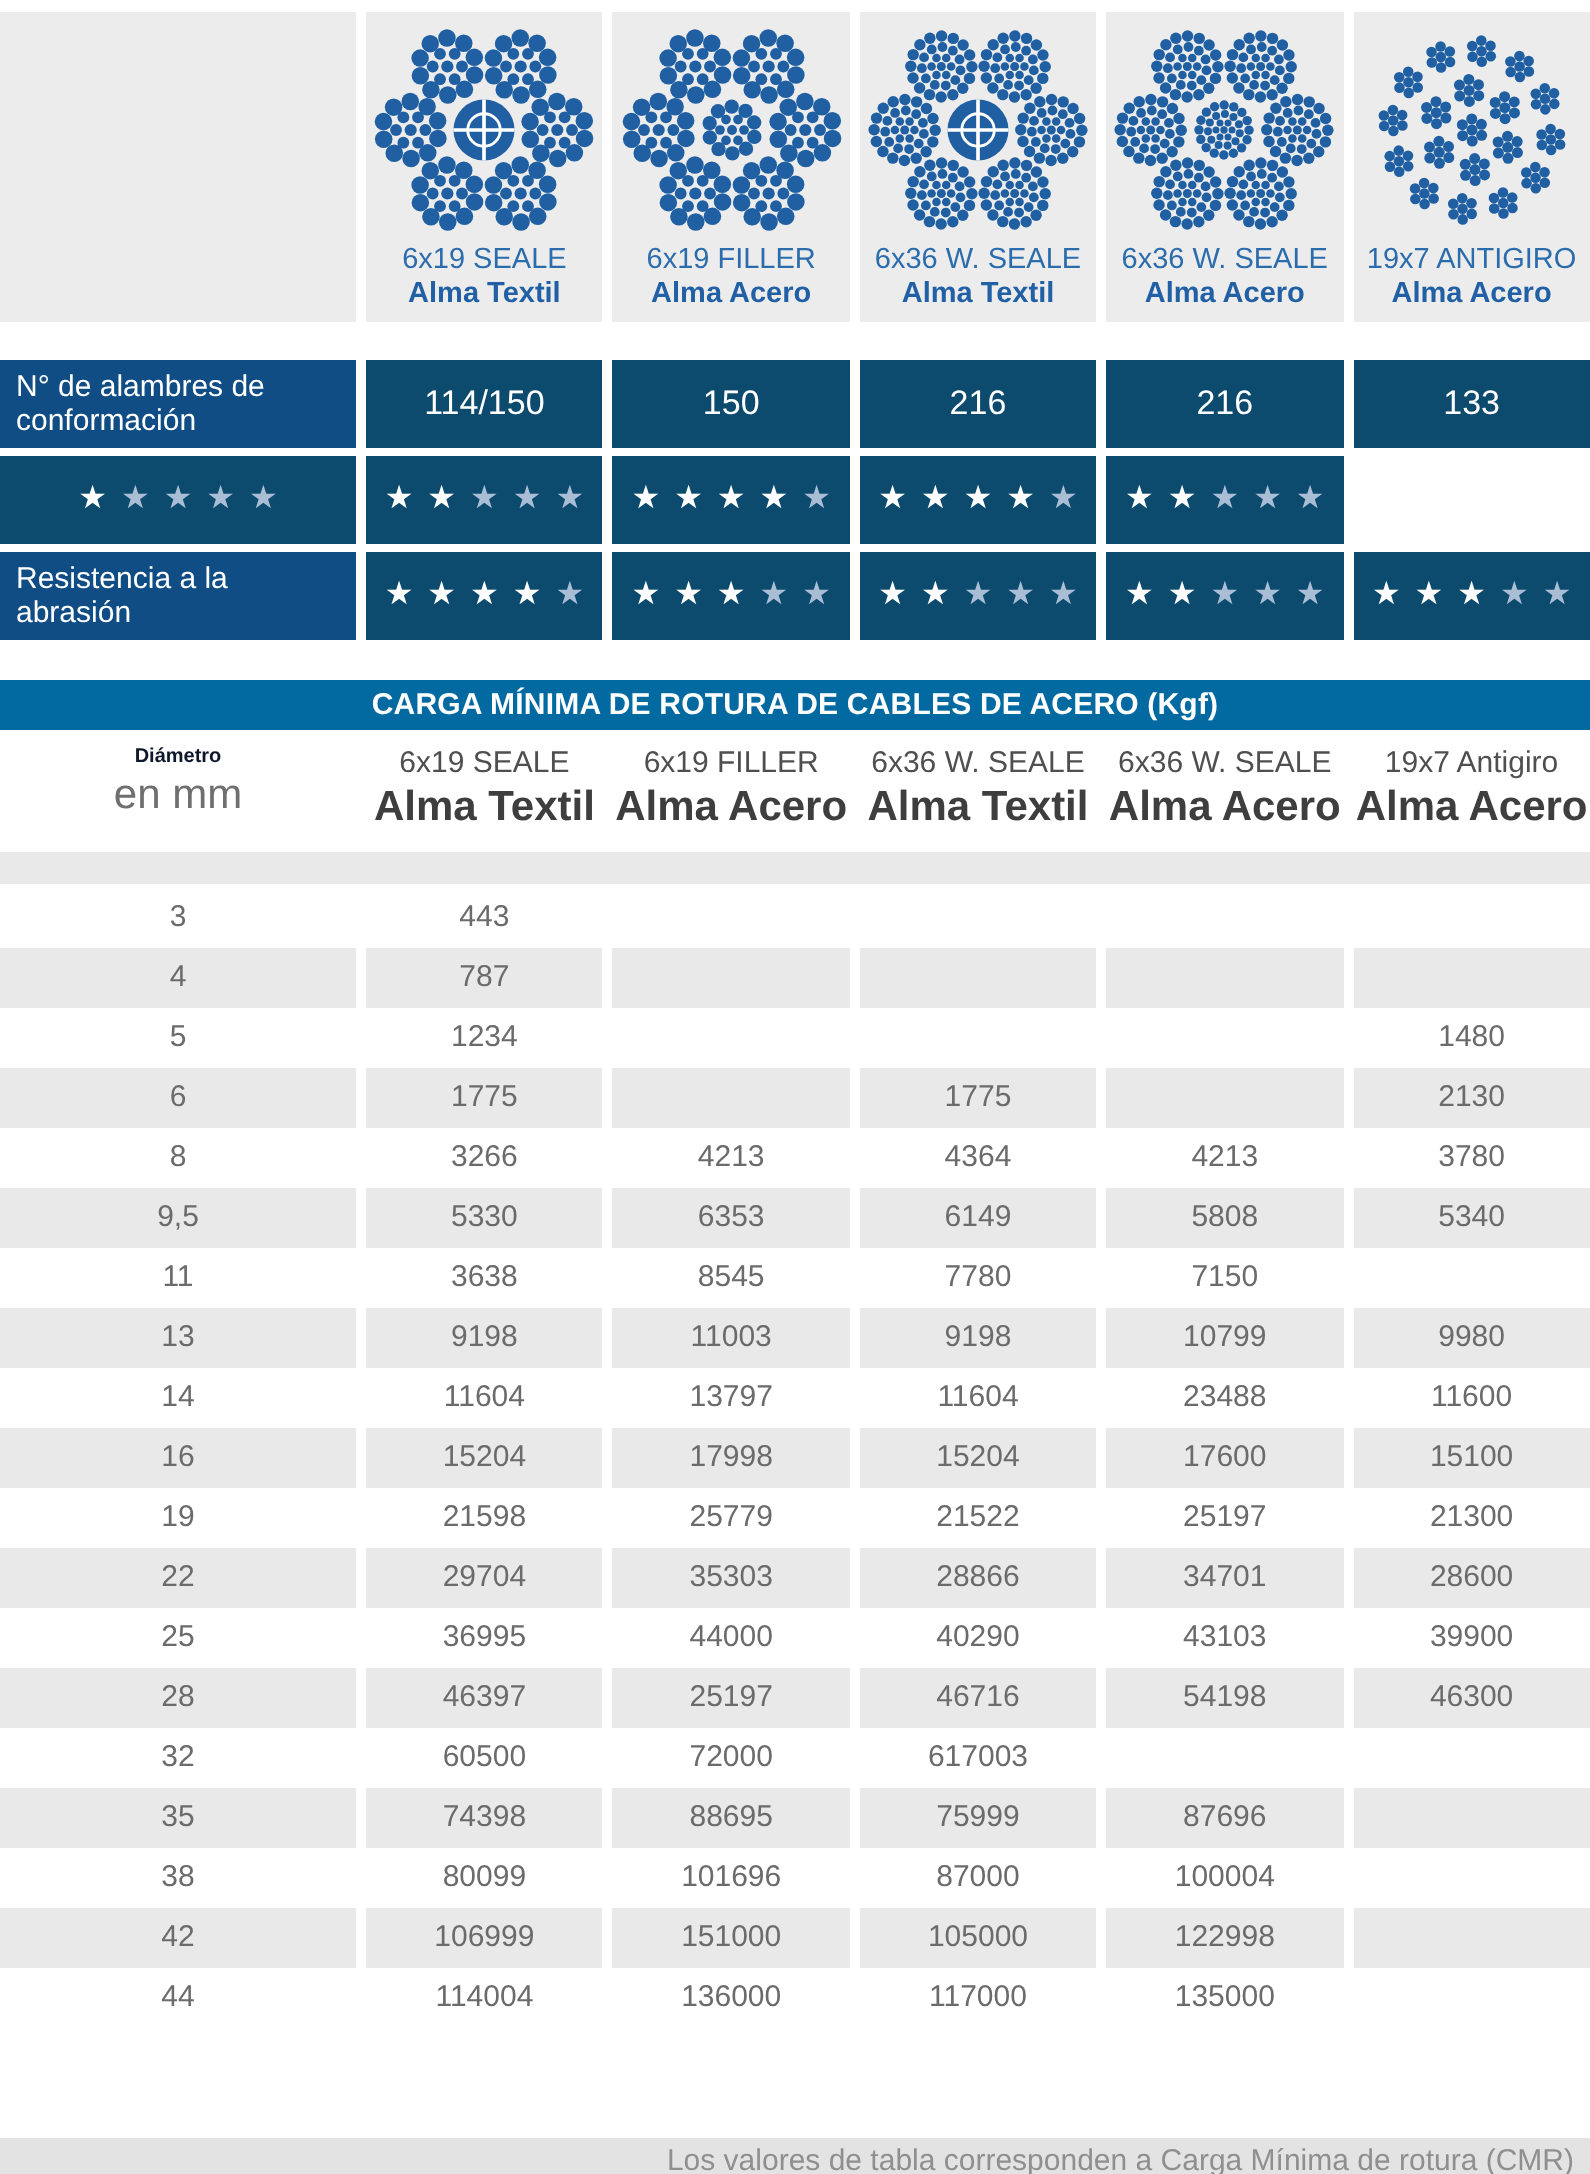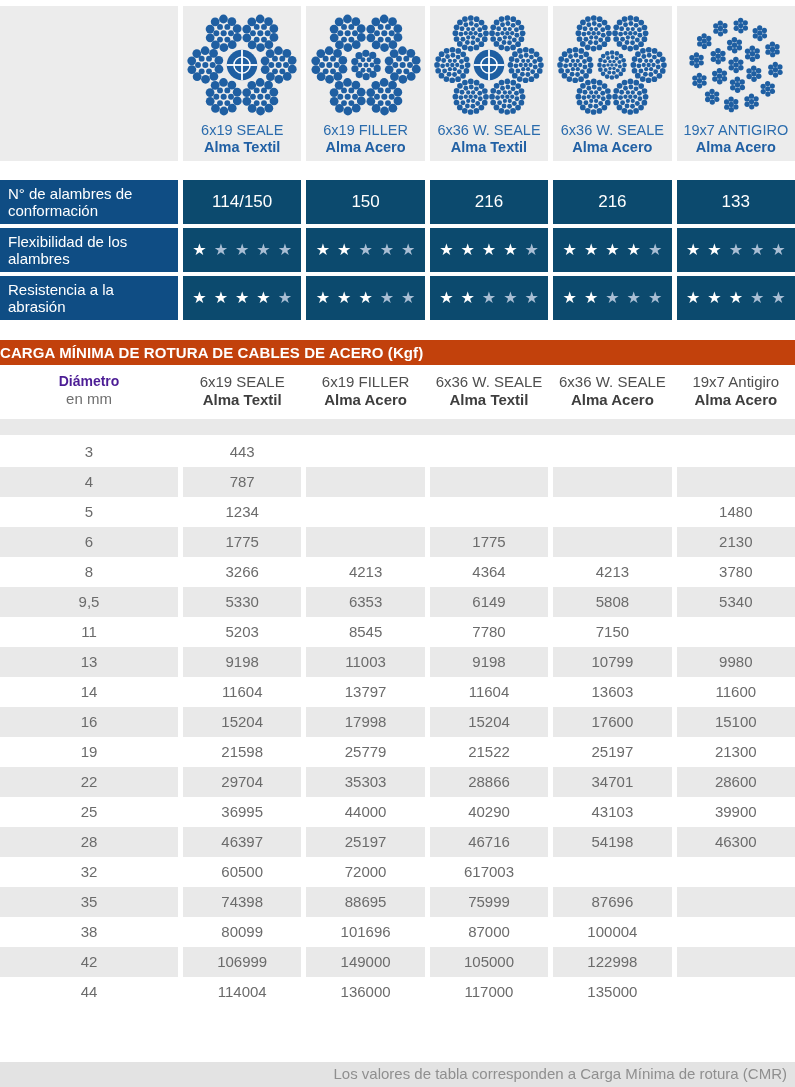--- a/index.html
+++ b/index.html
@@ -20,26 +20,26 @@
   .spec-row{margin-bottom:4px;}
   .spec-label{background:#0f4d84;color:#ffffff;font-size:15px;line-height:1.15;height:44px;display:flex;flex-direction:column;justify-content:center;padding-left:8px;padding-right:28px;box-sizing:border-box;}
   .spec-val{background:#0c4a6e;color:#ffffff;height:44px;display:flex;align-items:center;justify-content:center;font-size:17px;}
   .stars{display:flex;gap:7px;}
   .star{font-size:16px;line-height:1;}
   .star.on{color:#ffffff;}
   .star.off{color:#a9bed4;}
 
   
   .main-table{margin-top:20px;}
-  .title-bar{background:#c2410c;color:#ffffff;font-weight:bold;font-size:15px;padding:4px 0;letter-spacing:0.1px;}
+  .title-bar{background:#0369a1;color:#ffffff;text-align:center;font-weight:bold;font-size:15px;padding:4px 0;letter-spacing:0.1px;}
   .header-row{padding:8px 0 10px;}
   .hdr{text-align:center;line-height:1.2;}
   .hdr-l1{font-size:15px;color:#4f4f4f;}
-  .hdr-l2{font-size:15px;color:#3e3e3e;font-weight:bold;}
-  .hdr-diam .hdr-l1{font-weight:bold;color:#4c1d95;font-size:14px;}
+  .hdr-l2{font-size:21px;color:#3e3e3e;font-weight:bold;}
+  .hdr-diam .hdr-l1{font-weight:bold;color:#0f172a;font-size:10px;}
   .hdr-diam .hdr-l2{font-weight:normal;color:#6f6f6f;}
   .spacer-row{height:16px;background:#e9e9e9;margin-bottom:2px;}
   .row{height:30px;}
   .row .cell{text-align:center;line-height:30px;font-size:15px;color:#6b6b6b;}
   .row.alt .cell{background:#e9e9e9;}
 
   
   .footer{margin-top:55px;background:#e3e3e3;padding:3px 8px;box-sizing:border-box;text-align:right;color:#8f8f8f;font-size:15px;line-height:1.25;}
 </style>
 </head>
@@ -900,21 +900,20 @@
 
   <div class="grid spec-row">
         <div class="spec-label">N° de alambres de conformación</div>
         <div class="spec-val">114/150</div>
         <div class="spec-val">150</div>
         <div class="spec-val">216</div>
         <div class="spec-val">216</div>
         <div class="spec-val">133</div>
       </div>
       <div class="grid spec-row">
-        <div class="spec-label">Flexibilidad de los alambres</div>
         <div class="spec-val">
           <div class="stars">
             <span class="star on">★</span>
             <span class="star off">★</span>
             <span class="star off">★</span>
             <span class="star off">★</span>
             <span class="star off">★</span>
           </div>
         </div>
         <div class="spec-val">
@@ -1079,39 +1078,39 @@
         <div class="grid row alt">
           <div class="cell">9,5</div>
           <div class="cell">5330</div>
           <div class="cell">6353</div>
           <div class="cell">6149</div>
           <div class="cell">5808</div>
           <div class="cell">5340</div>
         </div>
         <div class="grid row">
           <div class="cell">11</div>
-          <div class="cell">5203</div>
+          <div class="cell">3638</div>
           <div class="cell">8545</div>
           <div class="cell">7780</div>
           <div class="cell">7150</div>
         </div>
         <div class="grid row alt">
           <div class="cell">13</div>
           <div class="cell">9198</div>
           <div class="cell">11003</div>
           <div class="cell">9198</div>
           <div class="cell">10799</div>
           <div class="cell">9980</div>
         </div>
         <div class="grid row">
           <div class="cell">14</div>
           <div class="cell">11604</div>
           <div class="cell">13797</div>
           <div class="cell">11604</div>
-          <div class="cell">13603</div>
+          <div class="cell">23488</div>
           <div class="cell">11600</div>
         </div>
         <div class="grid row alt">
           <div class="cell">16</div>
           <div class="cell">15204</div>
           <div class="cell">17998</div>
           <div class="cell">15204</div>
           <div class="cell">17600</div>
           <div class="cell">15100</div>
         </div>
@@ -1166,21 +1165,21 @@
           <div class="cell">38</div>
           <div class="cell">80099</div>
           <div class="cell">101696</div>
           <div class="cell">87000</div>
           <div class="cell">100004</div>
           <div class="cell"></div>
         </div>
         <div class="grid row alt">
           <div class="cell">42</div>
           <div class="cell">106999</div>
-          <div class="cell">149000</div>
+          <div class="cell">151000</div>
           <div class="cell">105000</div>
           <div class="cell">122998</div>
           <div class="cell"></div>
         </div>
         <div class="grid row">
           <div class="cell">44</div>
           <div class="cell">114004</div>
           <div class="cell">136000</div>
           <div class="cell">117000</div>
           <div class="cell">135000</div>

